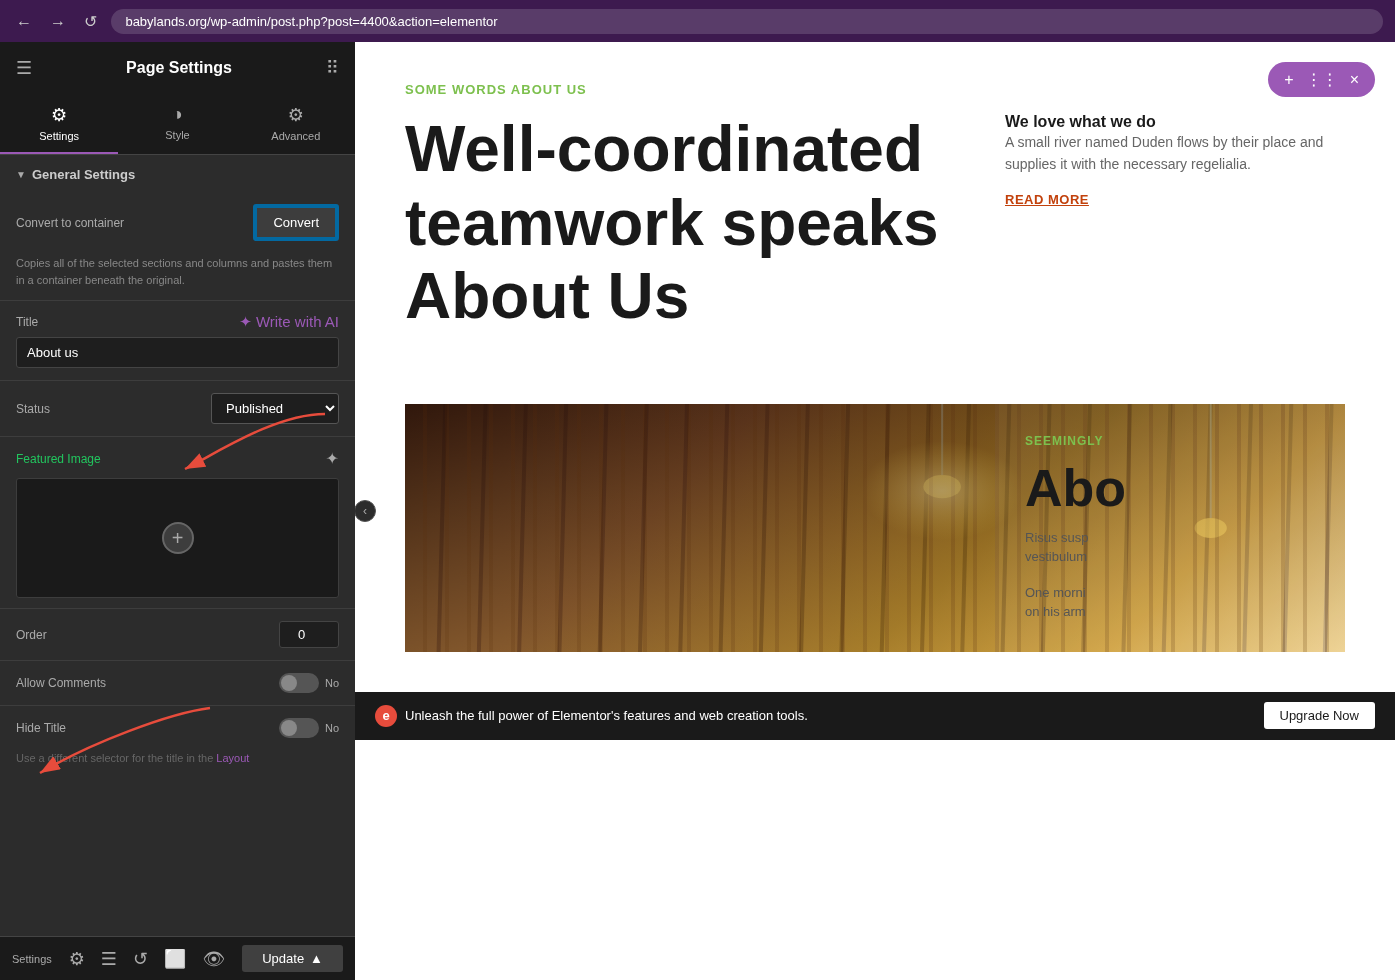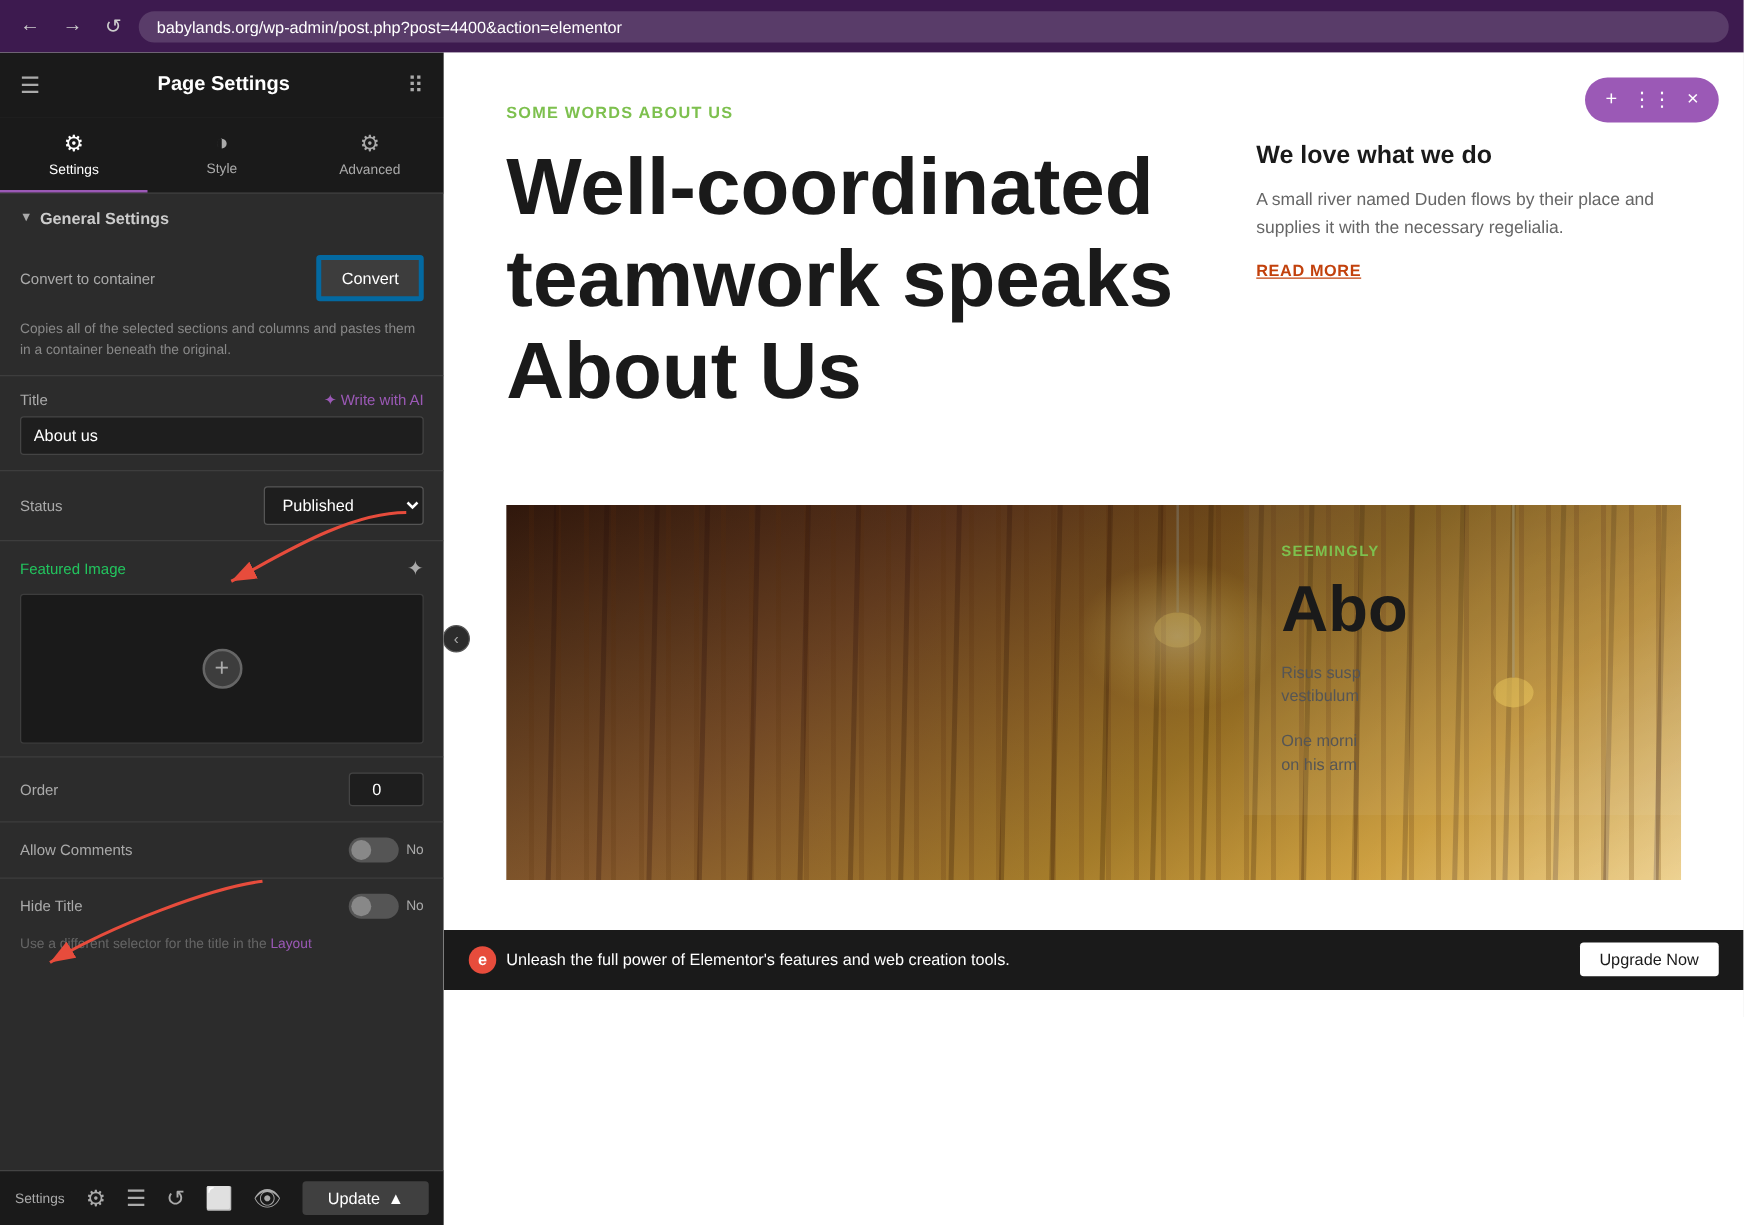--- a/index.html
+++ b/index.html
@@ -116,21 +116,21 @@
     .form-label {
       color: #aaa;
       font-size: 12px;
       margin-bottom: 6px;
       display: flex;
       justify-content: space-between;
       align-items: center;
     }
     .write-ai-btn {
       color: #9b59b6;
-      font-size: 12px;
+      font-size: 15px;
       cursor: pointer;
       display: flex;
       align-items: center;
       gap: 3px;
       margin-left: 22px;
     }
     .form-input {
       width: 100%;
       background: #1e1e1e;
       border: 1px solid #444;
@@ -345,44 +345,44 @@
     }
 
     .content-grid {
       display: grid;
       grid-template-columns: 1fr 340px;
       gap: 40px;
       margin-bottom: 40px;
     }
 
     .side-content h3 {
-      font-size: 20px;
+      font-size: 16px;
       font-weight: bold;
       color: #1a1a1a;
-      margin-bottom: 12px;
+      margin-bottom: 0;
     }
     .side-content p {
       font-size: 14px;
       color: #666;
       line-height: 1.6;
       margin-bottom: 16px;
     }
     .read-more {
       color: #c2410c;
       font-size: 13px;
       font-weight: bold;
       text-decoration: underline;
       cursor: pointer;
       letter-spacing: 0.5px;
     }
 
     
     .bottom-section {
       position: relative;
-      height: 300px;
+      height: 248px;
       overflow: hidden;
     }
     .bottom-section-img {
       width: 100%;
       height: 100%;
       background: linear-gradient(135deg, #2c1810 0%, #5c3420 30%, #8B6914 60%, #d4a843 80%, #fff8e1 100%);
       position: relative;
     }
     .bottom-section-img::before {
       content: '';

